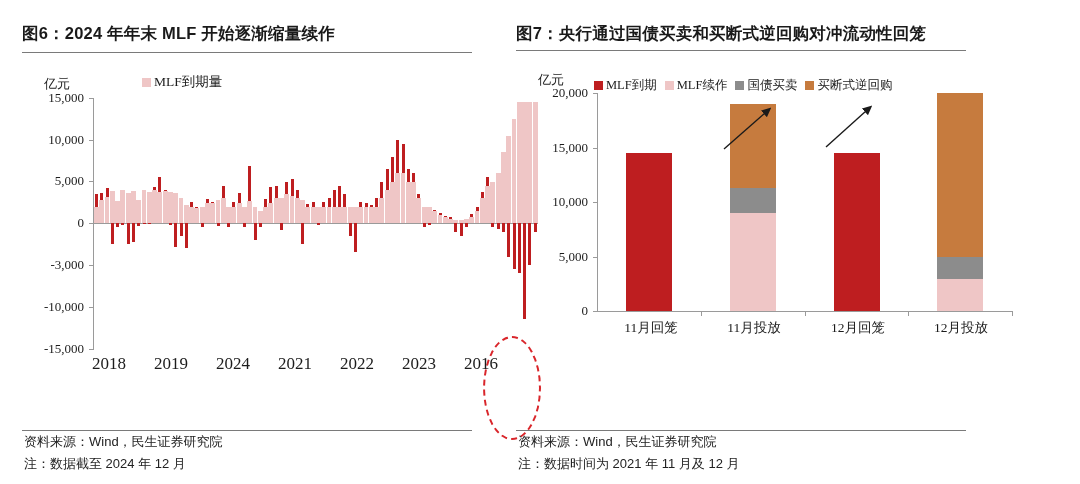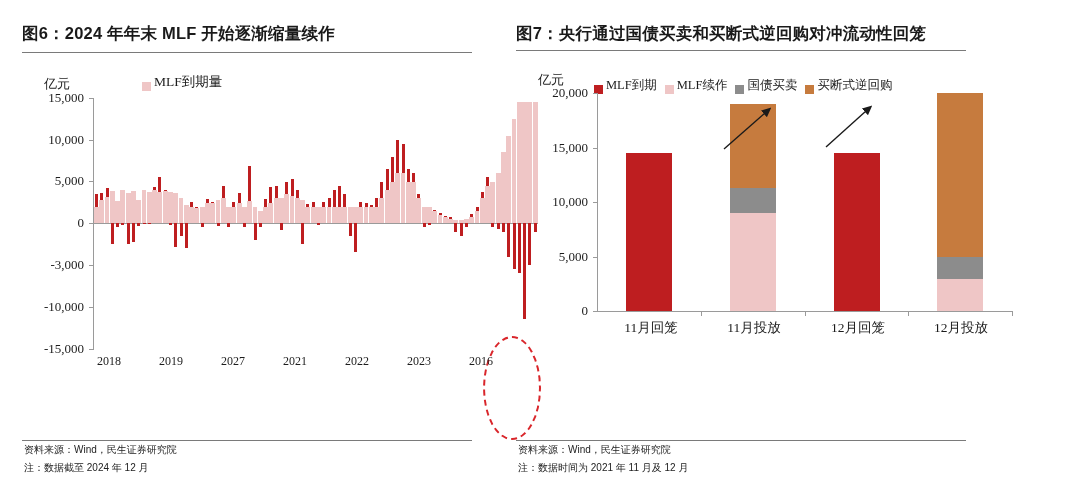--- a/index.html
+++ b/index.html
@@ -13,40 +13,40 @@
   .panel-title{
     font-family:"Liberation Sans","DejaVu Sans",sans-serif;
     font-weight:bold;font-size:16.5px;color:#1a1a1a;
     line-height:1.35;padding-top:22px;letter-spacing:.2px;
   }
   .title-rule{border:0;border-top:1.6px solid #7a7a7a;margin:8px 0 0 0;}
   .foot-rule{border:0;border-top:1.6px solid #7a7a7a;margin:0;}
   .footer{position:absolute;left:22px;right:22px;bottom:8px;}
   .foot-line{
     font-family:"Liberation Sans","DejaVu Sans",sans-serif;
-    font-size:10px;color:#222;line-height:1.75;padding-left:2px;
+    font-size:13px;color:#222;line-height:1.75;padding-left:2px;
   }
   .chart-wrap{position:relative;}
   .unit{
     position:absolute;font-size:13px;color:#222;
     font-family:"Liberation Serif","DejaVu Serif",serif;
   }
   .legend{position:absolute;display:flex;align-items:center;}
-  .legend-item{display:flex;align-items:flex-end;margin-right:14px;white-space:nowrap;}
+  .legend-item{display:flex;align-items:center;margin-right:14px;white-space:nowrap;}
   .swatch{width:9px;height:9px;display:inline-block;margin-right:3px;}
   .legend-label{font-size:13.5px;color:#1c1c1c;font-family:"Liberation Serif","DejaVu Serif",serif;}
   .legend-label.sm{font-size:12.5px;}
   .axis-line{position:absolute;background:#9a9a9a;}
   .tick{position:absolute;background:#9a9a9a;height:1px;width:5px;}
   .ytick-lbl{
     position:absolute;font-size:13px;color:#1c1c1c;text-align:right;
     font-family:"Liberation Serif","DejaVu Serif",serif;white-space:nowrap;
   }
   .xtick-lbl{
-    position:absolute;font-size:12px;color:#1c1c1c;text-align:center;
+    position:absolute;font-size:17px;color:#1c1c1c;text-align:center;
     font-family:"Liberation Serif","DejaVu Serif",serif;white-space:nowrap;
   }
   .xtick-lbl.cn{font-size:13.5px;}
   .bar{position:absolute;}
   .ellipse{
     position:absolute;border:2px dashed #d9252a;border-radius:50%;
     background:transparent;
   }
   .plot{position:absolute;overflow:visible;}
 </style>
@@ -259,21 +259,21 @@
             <div class="bar" style="left: 505.43px; top: 49.17px; width: 4.86px; height: 120.83px; background: rgb(239, 198, 198);"></div>
             <div class="bar" style="left: 506.35px; top: 170px; width: 3.01px; height: 41.67px; background: rgb(190, 30, 32);"></div>
             <div class="bar" style="left: 510.71px; top: 49.17px; width: 4.86px; height: 120.83px; background: rgb(239, 198, 198);"></div>
             <div class="bar" style="left: 511.64px; top: 170px; width: 3.01px; height: 8.33px; background: rgb(190, 30, 32);"></div>
           </div>
 
         <div class="ellipse" style="left:461px;top:283px;width:54px;height:100px;"></div>
 
         <div class="xtick-lbl" style="left:57px;top:301px;width:60px;">2018</div>
         <div class="xtick-lbl" style="left:119px;top:301px;width:60px;">2019</div>
-        <div class="xtick-lbl" style="left:181px;top:301px;width:60px;">2027</div>
+        <div class="xtick-lbl" style="left:181px;top:301px;width:60px;">2024</div>
         <div class="xtick-lbl" style="left:243px;top:301px;width:60px;">2021</div>
         <div class="xtick-lbl" style="left:305px;top:301px;width:60px;">2022</div>
         <div class="xtick-lbl" style="left:367px;top:301px;width:60px;">2023</div>
         <div class="xtick-lbl" style="left:429px;top:301px;width:60px;">2016</div>
       </div>
     </div>
 
     <div class="footer">
       <hr class="foot-rule">
       <div class="foot-line">资料来源：Wind，民生证券研究院</div>

